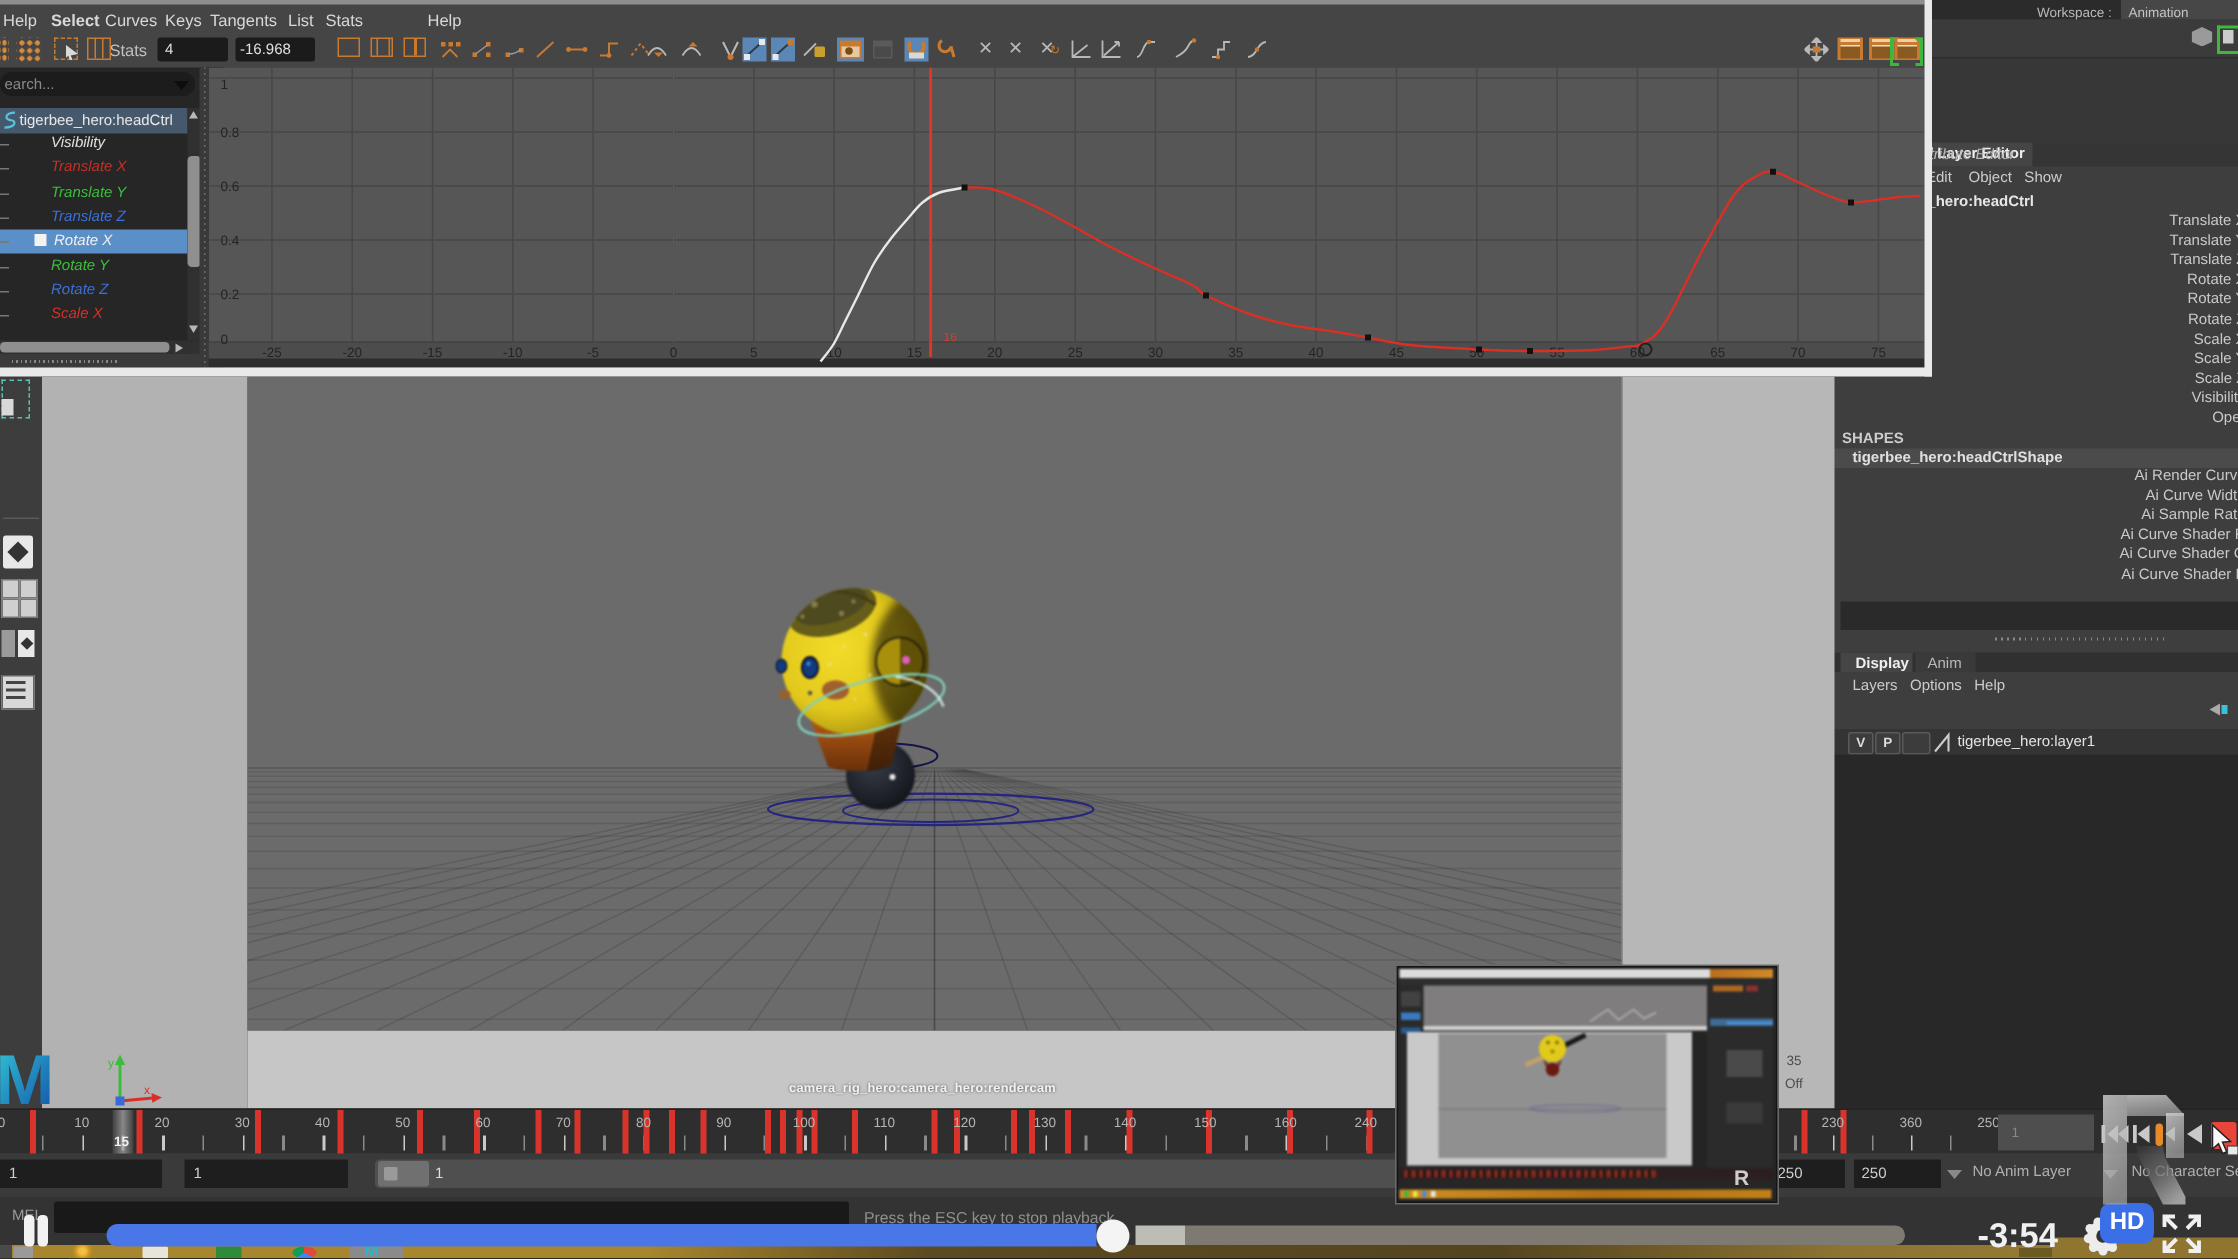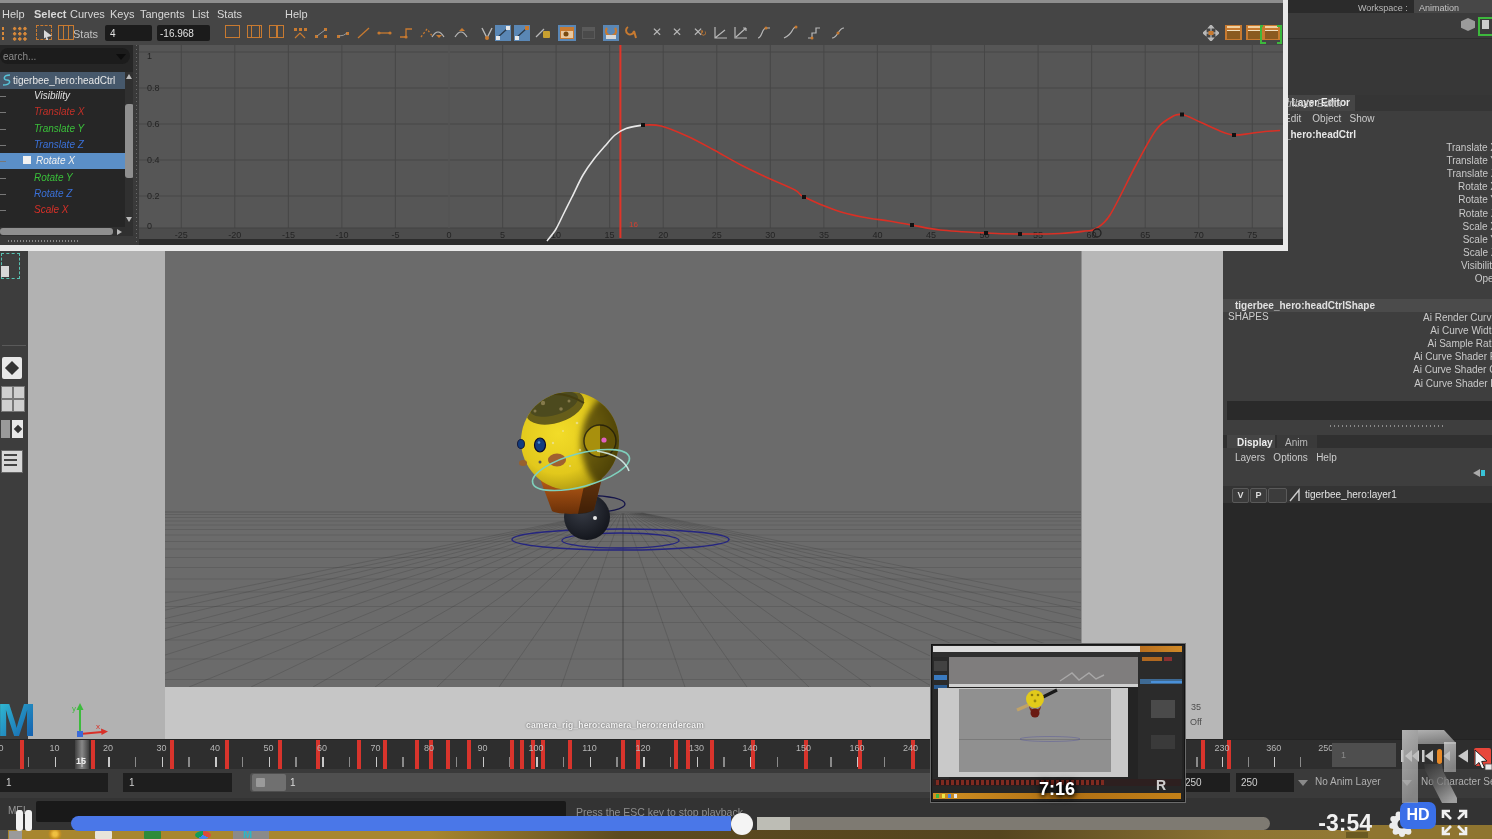--- a/index.html
+++ b/index.html
@@ -35,21 +35,21 @@
       <div class="txt" style="left:1197px;top:168.2px;width:300px;text-align:right;font-size:10px;color:#c9c9c9;">Translate Z</div>
       <div class="txt" style="left:1197px;top:181.3px;width:300px;text-align:right;font-size:10px;color:#c9c9c9;">Rotate X</div>
       <div class="txt" style="left:1197px;top:194.4px;width:300px;text-align:right;font-size:10px;color:#c9c9c9;">Rotate Y</div>
       <div class="txt" style="left:1197px;top:207.5px;width:300px;text-align:right;font-size:10px;color:#c9c9c9;">Rotate Z</div>
       <div class="txt" style="left:1197px;top:220.6px;width:300px;text-align:right;font-size:10px;color:#c9c9c9;">Scale X</div>
       <div class="txt" style="left:1197px;top:233.7px;width:300px;text-align:right;font-size:10px;color:#c9c9c9;">Scale Y</div>
       <div class="txt" style="left:1197px;top:246.8px;width:300px;text-align:right;font-size:10px;color:#c9c9c9;">Scale Z</div>
       <div class="txt" style="left:1197px;top:259.9px;width:300px;text-align:right;font-size:10px;color:#c9c9c9;">Visibility</div>
       <div class="txt" style="left:1197px;top:273.0px;width:300px;text-align:right;font-size:10px;color:#c9c9c9;">Oper</div>
     </div>
-<div class="txt" style="left:1228px;top:287px;font-size:10px;font-weight:normal;color:#cccccc;margin-top:24px;">SHAPES</div>
+<div class="txt" style="left:1228px;top:287px;font-size:10px;font-weight:bold;color:#cccccc;">SHAPES</div>
 <div class="abs" style="left:1222px;top:299px;width:270px;height:13px;background:#4b4b4b;"></div>
 <div class="txt" style="left:1235px;top:300px;font-size:10px;font-weight:bold;color:#e0e0e0;">tigerbee_hero:headCtrlShape</div>
 <div id="ainames">
       <div class="txt" style="left:1197px;top:312.0px;width:300px;text-align:right;font-size:10px;color:#c9c9c9;">Ai Render Curve</div>
       <div class="txt" style="left:1197px;top:325.1px;width:300px;text-align:right;font-size:10px;color:#c9c9c9;">Ai Curve Width</div>
       <div class="txt" style="left:1197px;top:338.2px;width:300px;text-align:right;font-size:10px;color:#c9c9c9;">Ai Sample Rate</div>
       <div class="txt" style="left:1197px;top:351.3px;width:300px;text-align:right;font-size:10px;color:#c9c9c9;">Ai Curve Shader R</div>
       <div class="txt" style="left:1197px;top:364.4px;width:300px;text-align:right;font-size:10px;color:#c9c9c9;">Ai Curve Shader G</div>
       <div class="txt" style="left:1197px;top:377.5px;width:300px;text-align:right;font-size:10px;color:#c9c9c9;">Ai Curve Shader B</div>
     </div>
@@ -766,21 +766,20 @@
         <div class="abs" style="left:1px;top:134px;width:248px;height:7px;background:#2d1f1f;"></div>
         <div class="abs" style="left:4px;top:135px;width:168px;height:5px;background-image:repeating-linear-gradient(90deg,#7e2a20 0 3px,#241616 3px 5px);"></div>
         <div class="abs" style="left:1px;top:141px;width:248px;height:7px;background:#262626;"></div>
         <div class="abs" style="left:1px;top:148px;width:248px;height:6px;background:linear-gradient(90deg,#cf8f22,#b07014 55%,#c28018);"></div>
         <div class="abs" style="left:4px;top:149px;width:3px;height:4px;background:#3db83d;"></div>
         <div class="abs" style="left:10px;top:149px;width:3px;height:4px;background:#e8e848;"></div>
         <div class="abs" style="left:16px;top:149px;width:3px;height:4px;background:#4888e8;"></div>
         <div class="abs" style="left:22px;top:149px;width:3px;height:4px;background:#e8e8e8;"></div>
       </div>
       <div class="txt" style="left:224px;top:132px;font-size:14px;font-weight:bold;color:rgba(235,235,235,0.85);">R</div>
-      <div class="txt" style="left:0;top:134px;width:250px;text-align:center;font-size:18px;font-weight:bold;color:#fff;text-shadow:0 0 5px rgba(0,0,0,0.95),0 2px 4px rgba(0,0,0,0.9),0 0 10px rgba(0,0,0,0.8);">7:16</div>
     </div>
 
 <svg class="abs" style="left:1472px;top:749px;" width="20" height="24" id="cursor">
       <path d="M3,1 L3,17 L7,13.5 L9.8,20 L12.5,18.8 L9.7,12.5 L15,12 Z" fill="#f8f8f8" stroke="#222" stroke-width="1"></path>
       <rect x="13" y="15" width="7" height="6" fill="#e8e8e8" stroke="#444" stroke-width="0.8"></rect>
     </svg>
 
 </div>
 
 </body></html>

